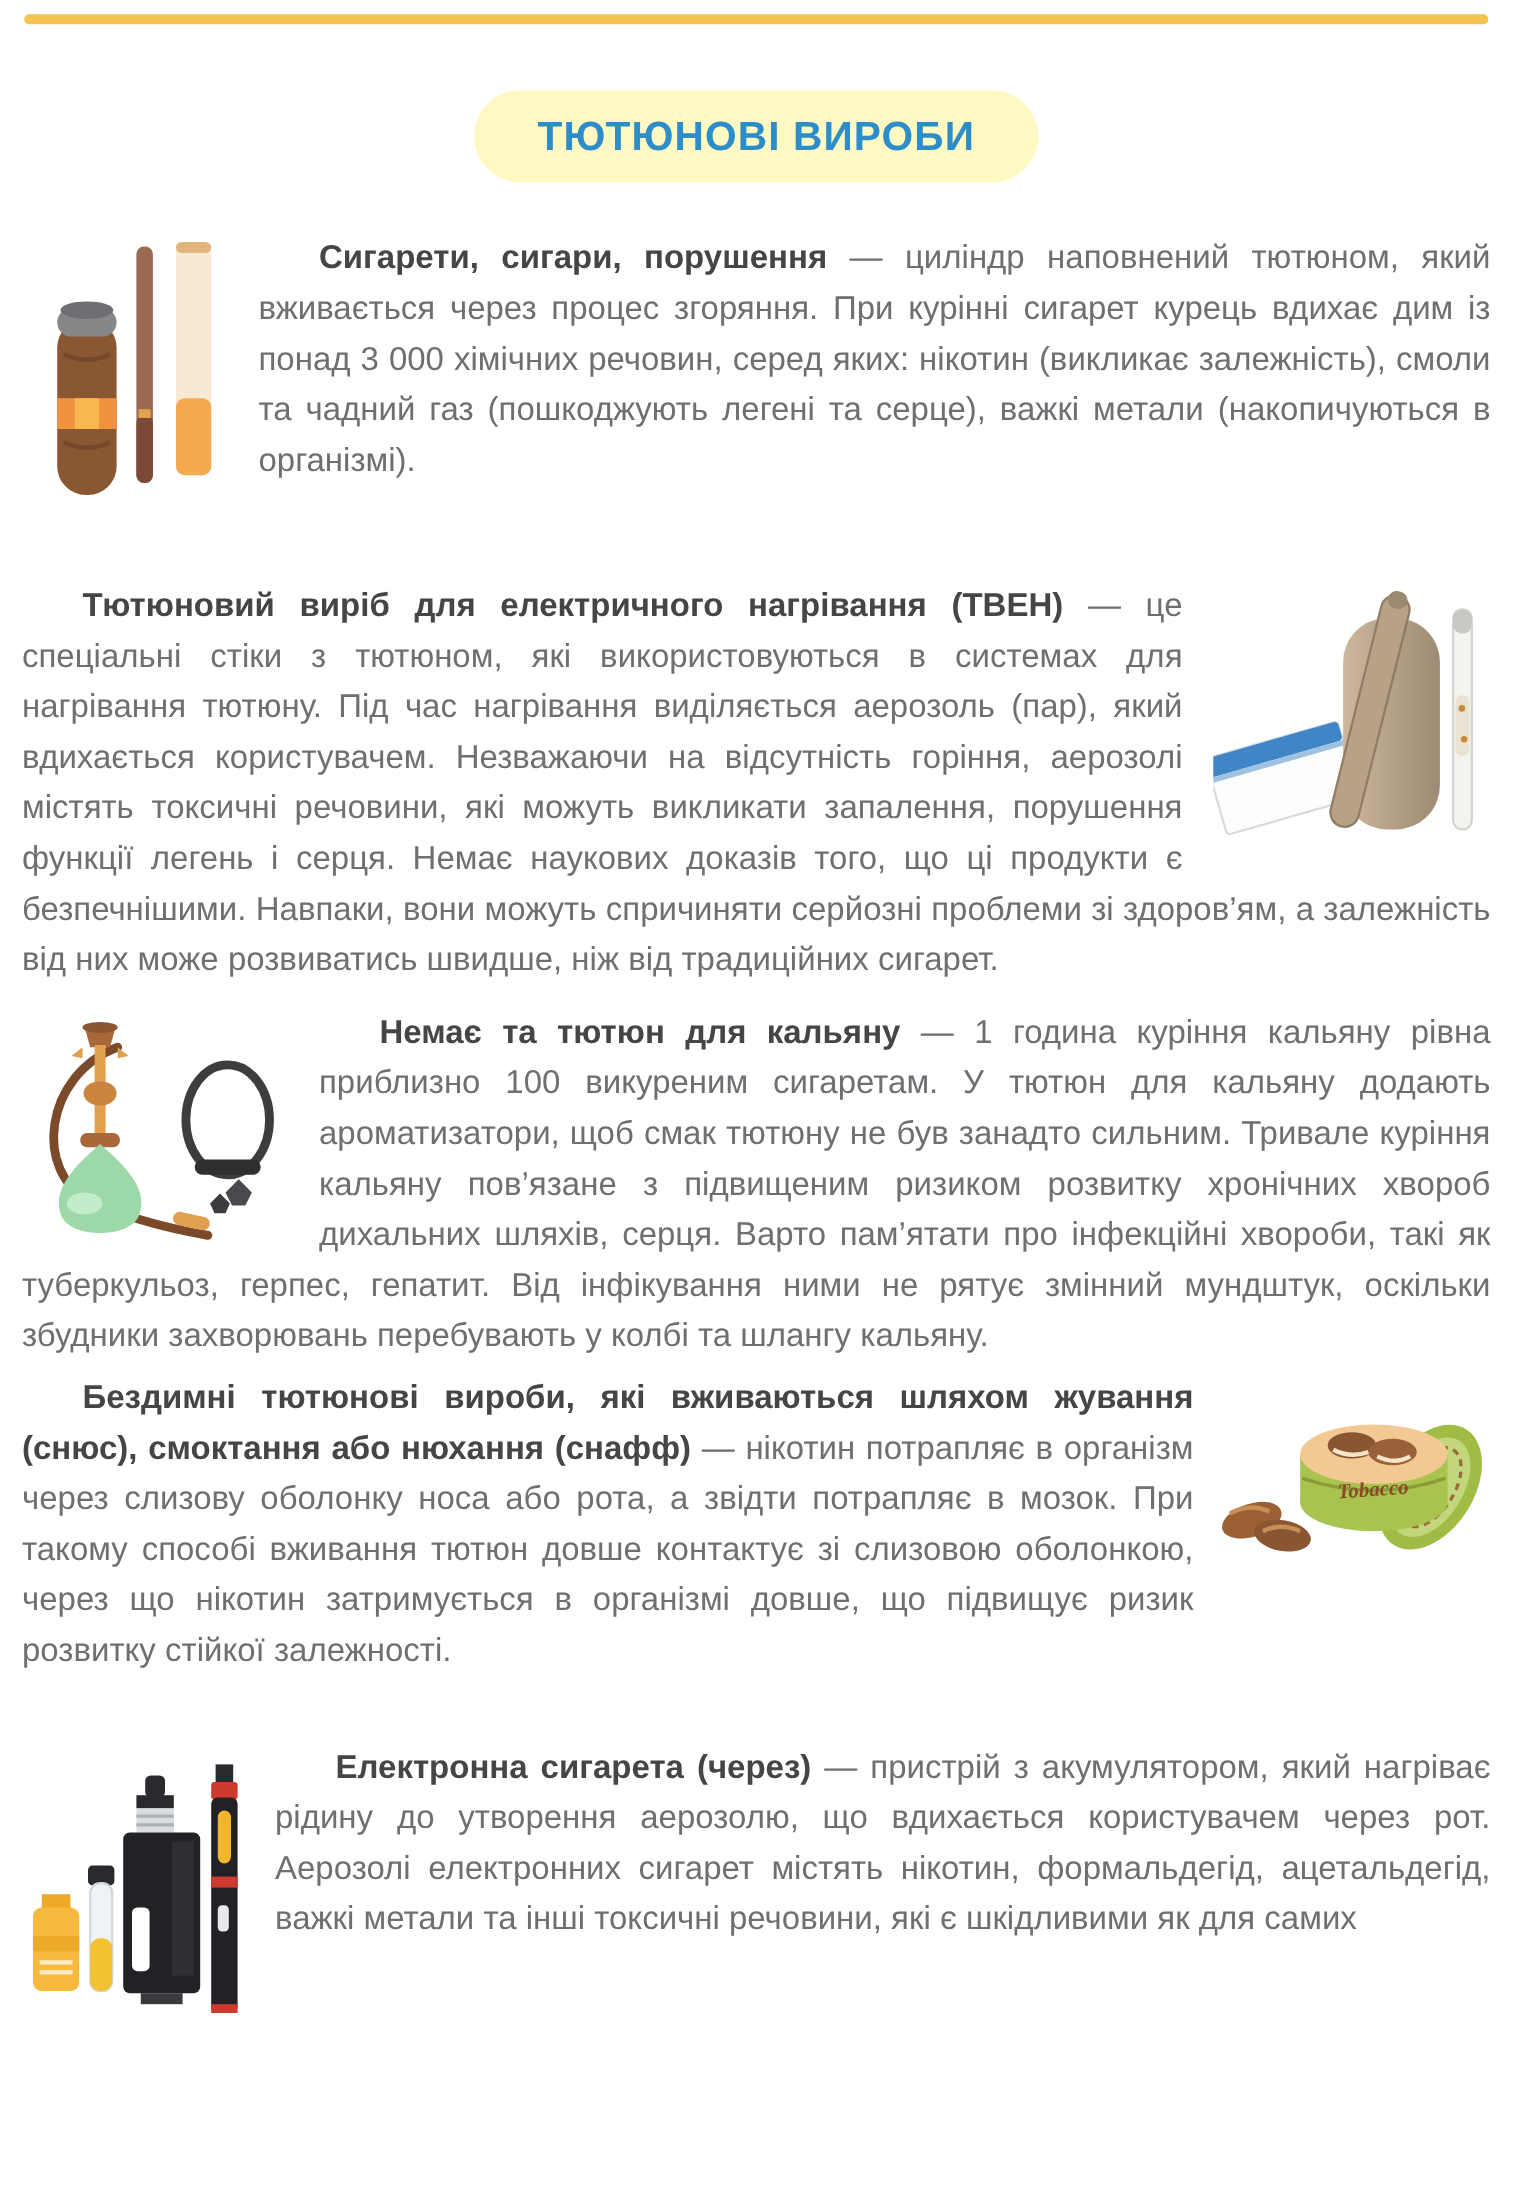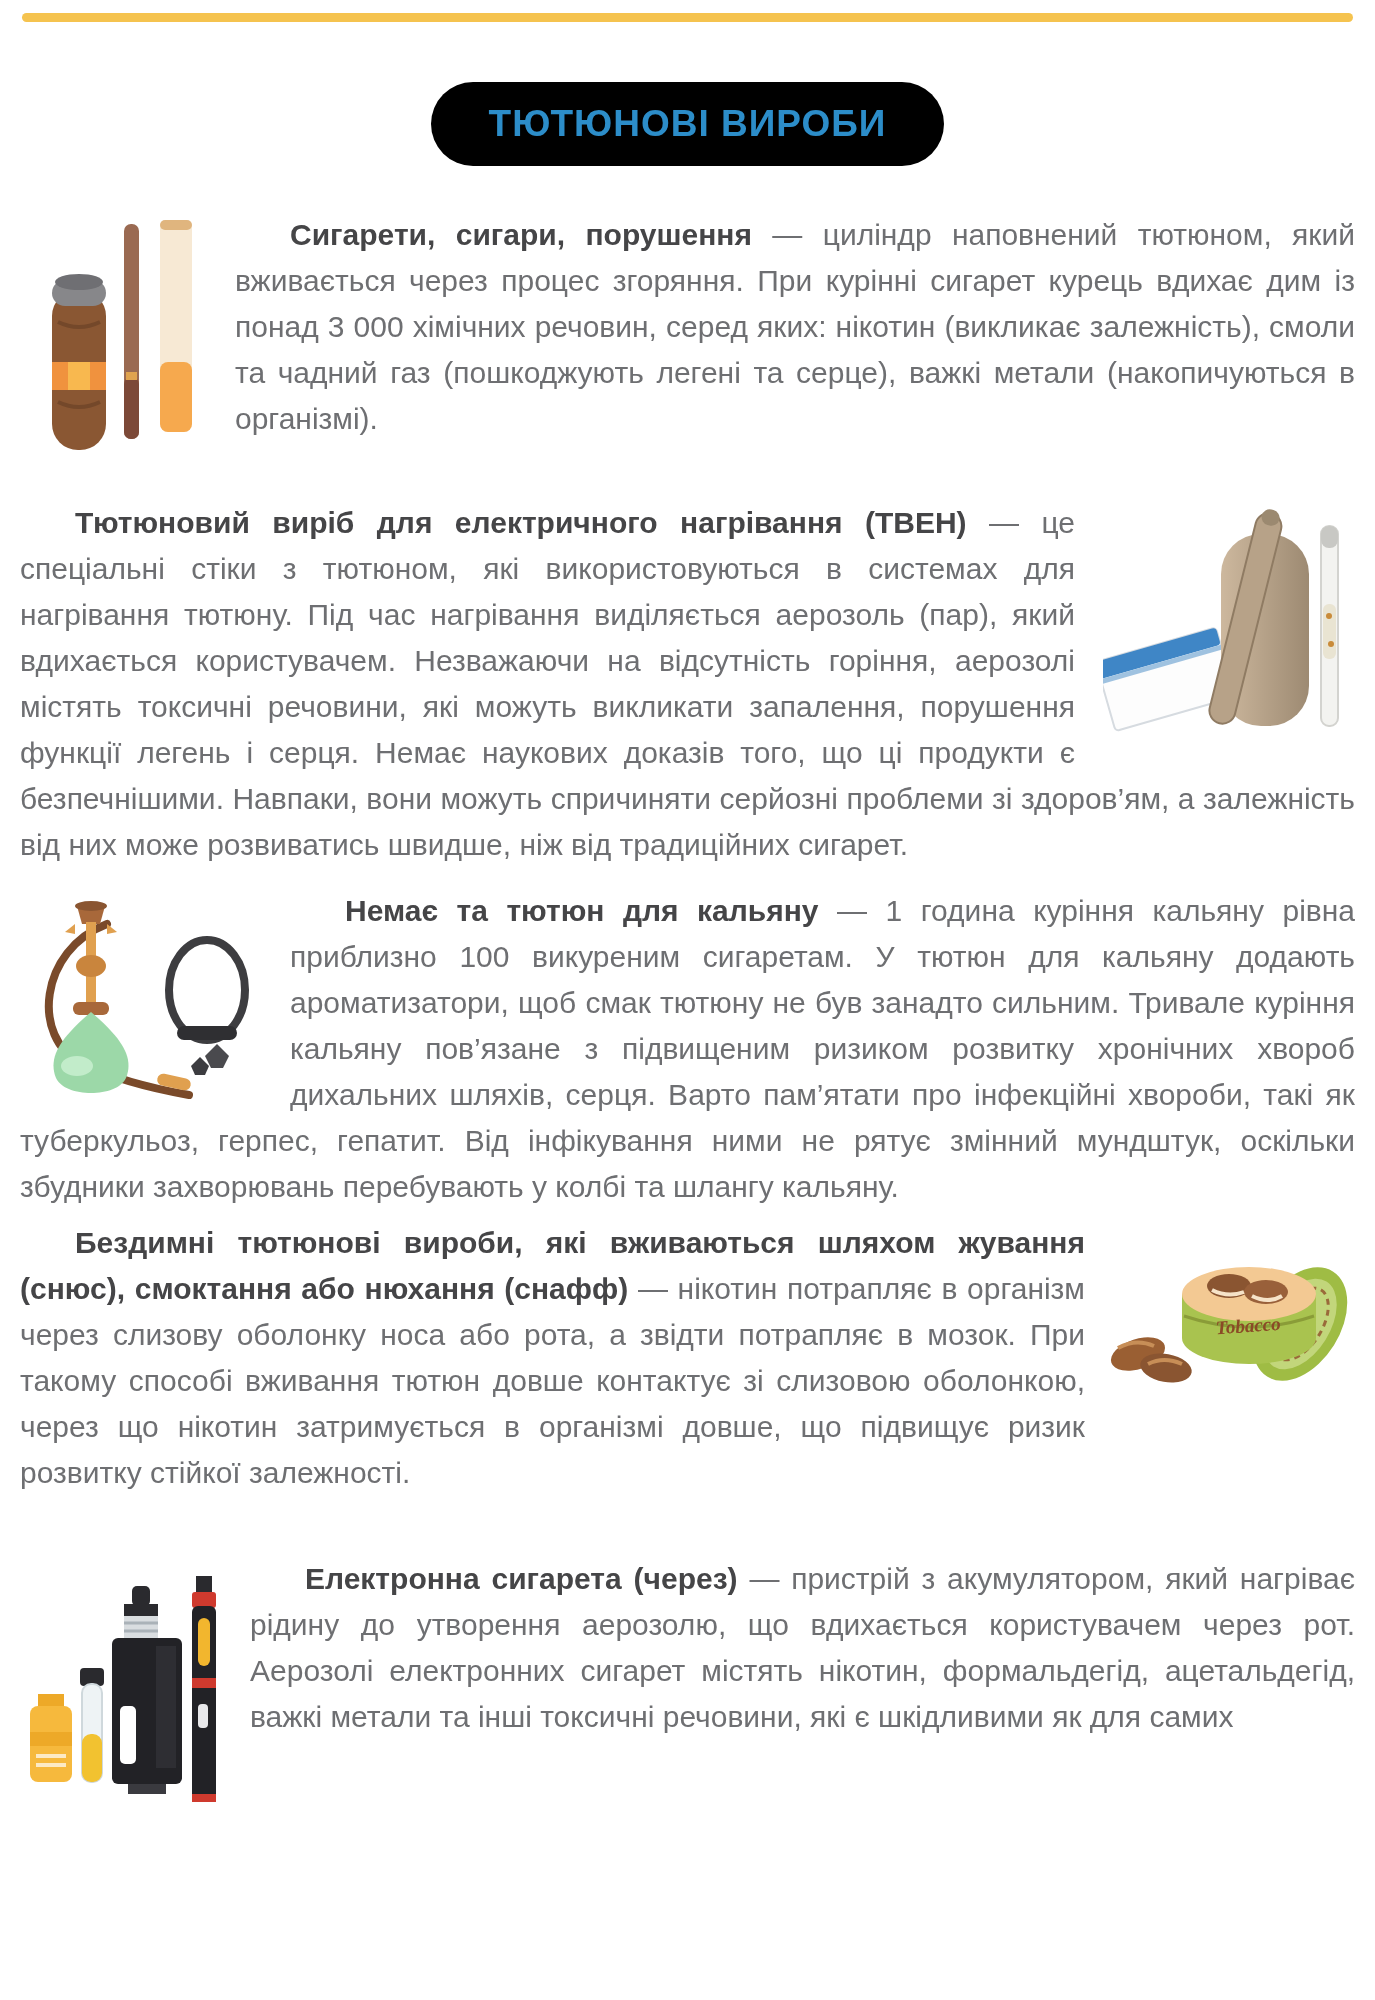--- a/index.html
+++ b/index.html
@@ -11,35 +11,35 @@
     overflow:hidden;
     font-family:"Liberation Sans",sans-serif;
   }
   .top-bar{
     position:absolute;top:13px;left:22px;right:22px;height:9px;
     border-radius:5px;background:#f5c34f;
   }
   .content{position:absolute;top:0;left:20px;right:20px;}
   .pill{
     display:table;margin:0 auto;
-    background:#000000;color:#2c8dc9;
+    background:#fef9c3;color:#2c8dc9;
     font-weight:bold;font-size:37px;letter-spacing:1px;
     padding:21px 58px;border-radius:42px;
     white-space:nowrap;
   }
   .pill-1{margin-top:82px;}
   .pill-2{margin-top:18px;}
   .para{
     font-size:30px;line-height:46px;color:#6e6f72;
     text-align:justify;text-indent:55px;
     overflow:visible;
   }
   .para b{color:#454547;}
   .p1{margin-top:46px;}
-  .p2{margin-top:12px;}
+  .p2{margin-top:40px;}
   .p3{margin-top:20px;}
   .p4{margin-top:10px;}
   .p5{margin-top:60px;}
   .fl{float:left;}
   .fr{float:right;}
   .imgbox{display:flex;align-items:flex-start;justify-content:center;}
   .imgbox svg{display:block;}
   .box-cigs{width:200px;height:276px;shape-outside:inset(0);margin-right:15px;}
   .box-tven{width:265px;height:256px;margin-left:15px;padding-top:4px;}
   .box-hookah{width:258px;height:218px;margin-right:12px;padding-top:10px;}

